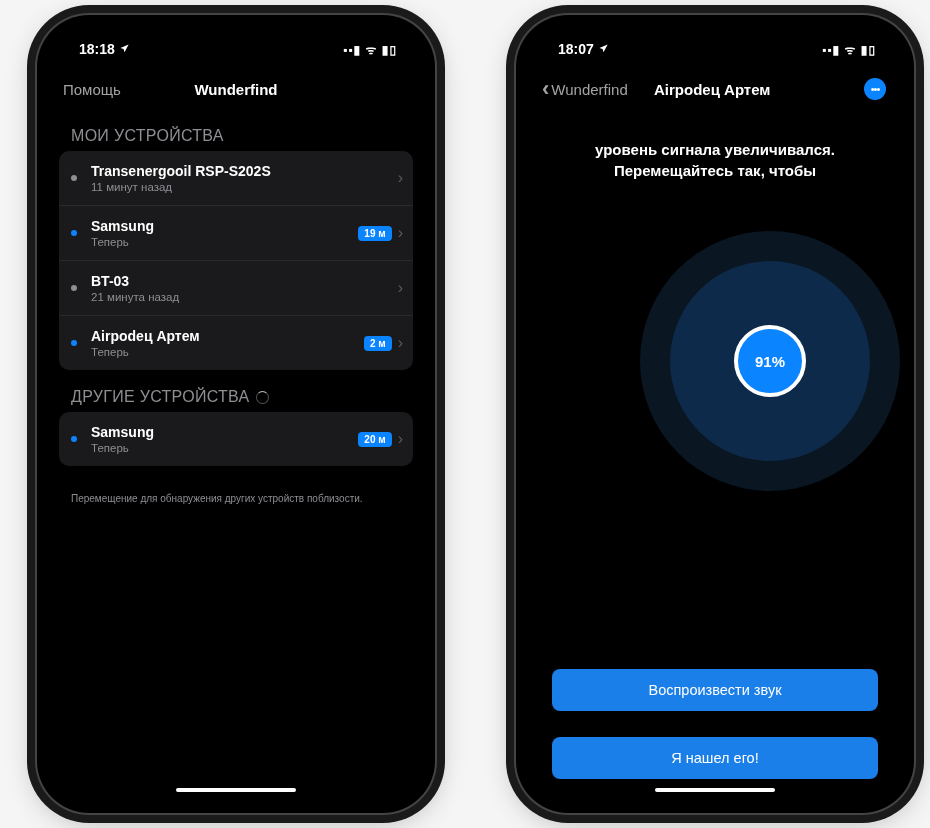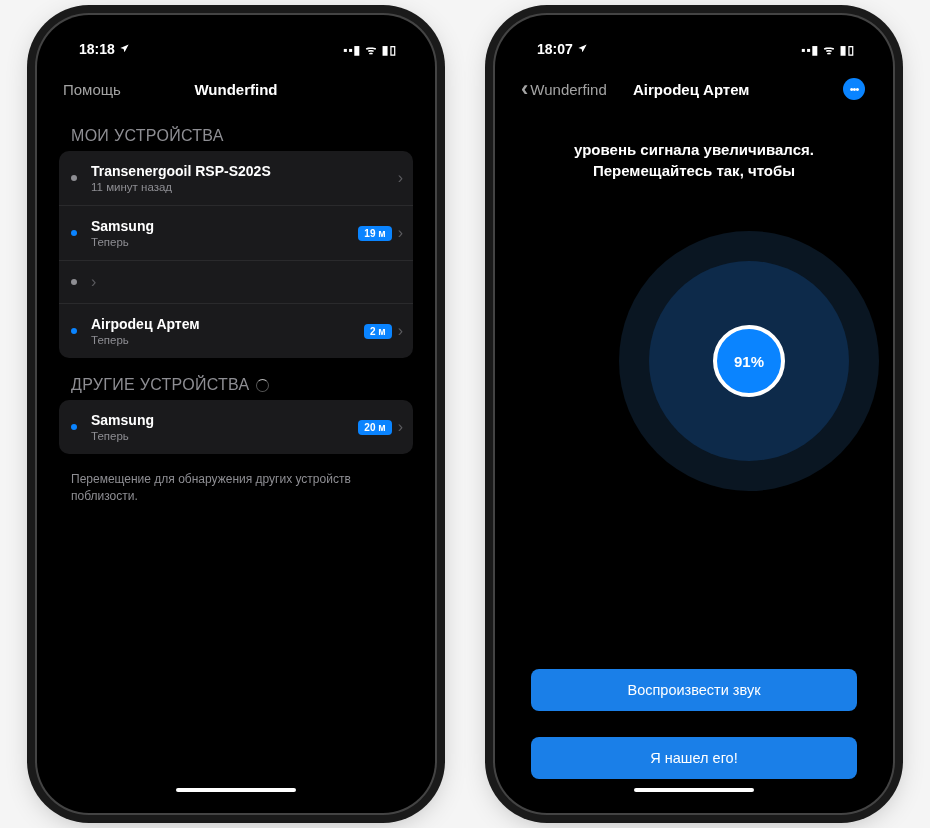--- a/index.html
+++ b/index.html
@@ -15,20 +15,21 @@
   }
   .phone {
     width: 398px;
     height: 798px;
     background: #000;
     border-radius: 52px;
     position: relative;
     box-shadow: 0 0 0 2px #444, 0 0 0 10px #1a1a1a, 0 6px 30px rgba(0,0,0,0.3);
     overflow: hidden;
     padding: 14px;
+    margin-left: 21px;
   }
   .screen {
     width: 100%;
     height: 100%;
     background: #000;
     border-radius: 40px;
     overflow: hidden;
     position: relative;
     display: flex;
     flex-direction: column;
@@ -135,22 +136,22 @@
     border-radius: 4px;
     margin-right: 6px;
     font-weight:600;
   }
   .chevron {
     color: #5a5a5e;
     font-size: 16px;
   }
   .footer-hint {
     color: #8e8e93;
-    font-size: 12px;
-    padding: 17px 12px;
+    font-size: 10px;
+    padding: 26px 12px;
     line-height: 1.4;
   }
   .home-indicator {
     position: absolute;
     bottom: 7px; left: 50%;
     transform: translateX(-50%);
     width: 120px; height: 4px;
     background: #fff;
     border-radius: 3px;
     z-index: 15;
@@ -239,20 +240,24 @@
           <span class="dot dot-blue"></span>
           <div class="device-main">
             <div class="device-name">Samsung</div>
             <div class="device-sub">Теперь</div>
           </div>
           <span class="badge">19 м</span>
           <span class="chevron">›</span>
         </div>
         <div class="device-row">
           <span class="dot dot-gray"></span>
+          <div class="device-main">
+            <div class="device-name">BT-03</div>
+            <div class="device-sub">21 минута назад</div>
+          </div>
           <span class="chevron">›</span>
         </div>
         <div class="device-row">
           <span class="dot dot-blue"></span>
           <div class="device-main">
             <div class="device-name">Airpodец Артем</div>
             <div class="device-sub">Теперь</div>
           </div>
           <span class="badge">2 м</span>
           <span class="chevron">›</span>

